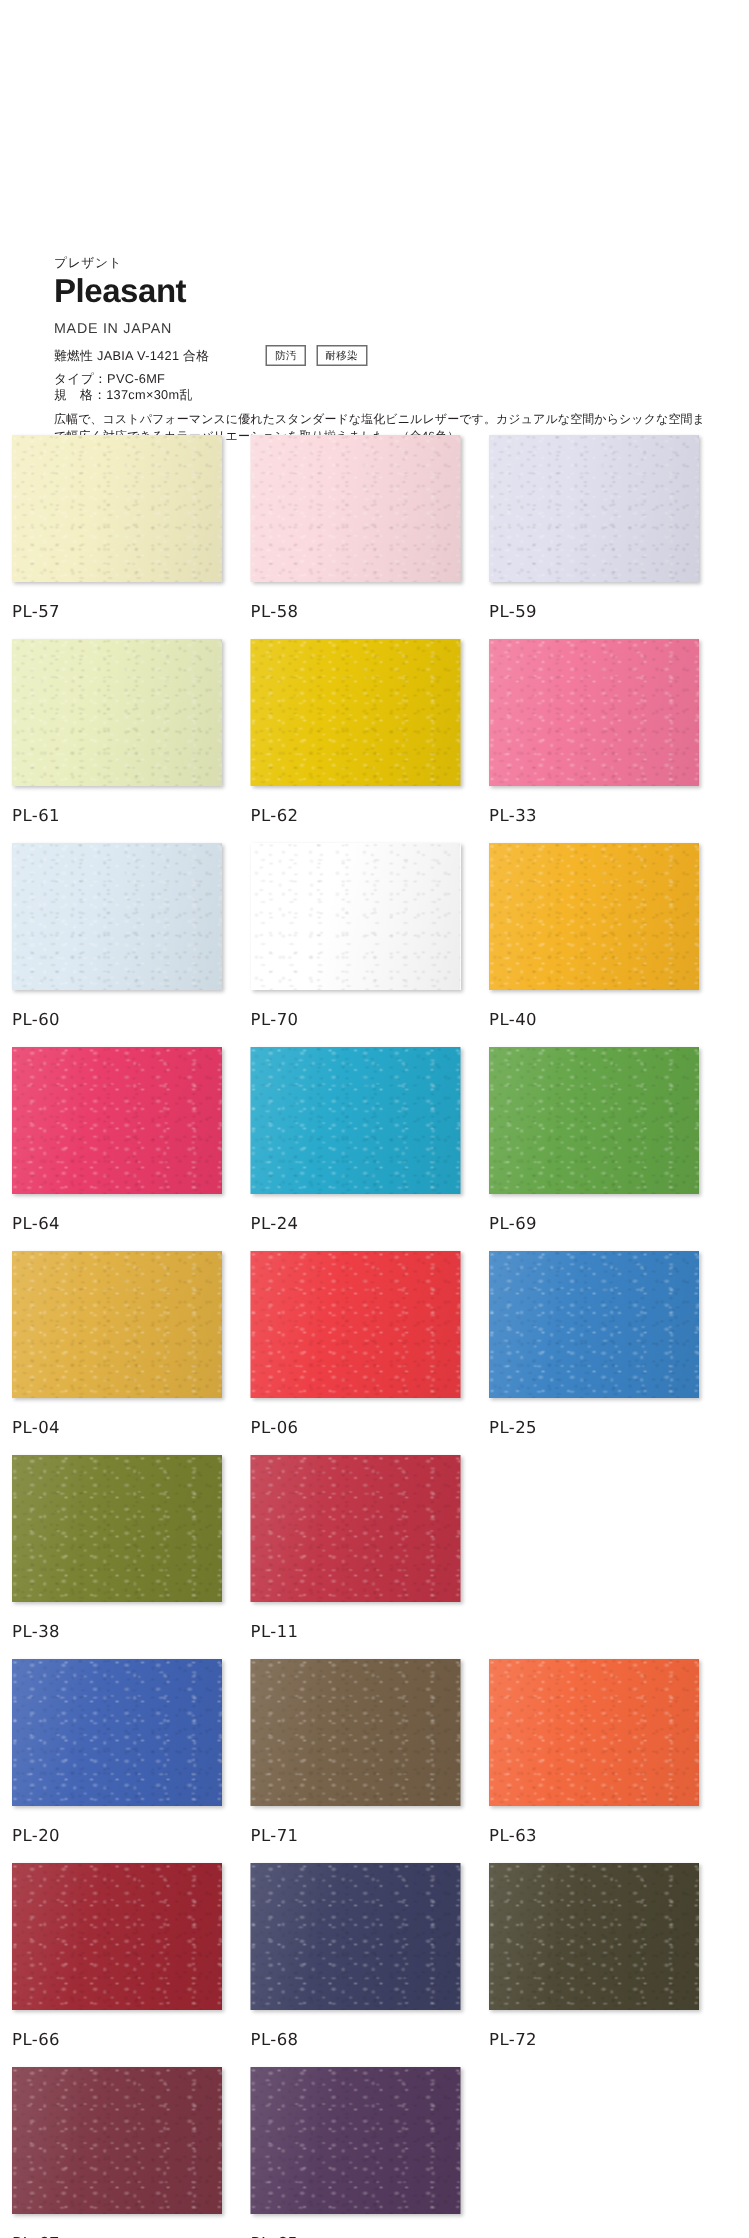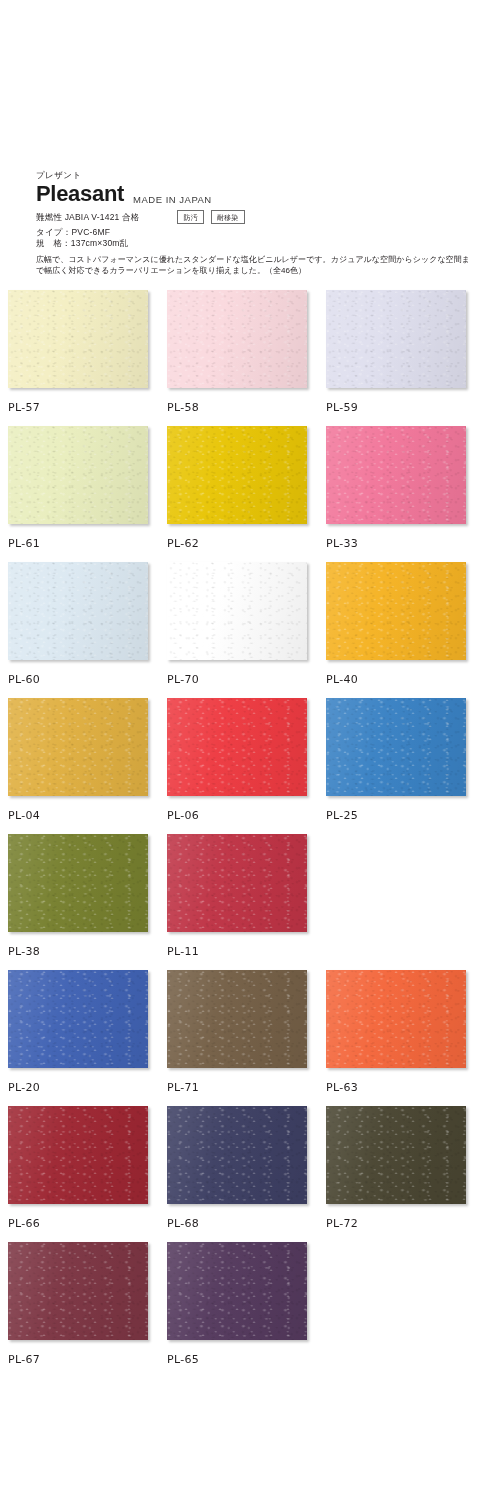--- a/index.html
+++ b/index.html
@@ -35,23 +35,24 @@
   .kana-title {
     font-size: 8.5px;
     line-height: 11px;
     letter-spacing: 0.4px;
     color: #231f20;
     margin: 0 0 1px 0;
     font-weight: 400;
   }
   .title-row {
     display: flex;
-    align-items: flex-end;
+    align-items: flex-start;
     gap: 9px;
     margin-bottom: 5px;
+    flex-direction: column;
   }
   .brand-title {
     font-size: 22px;
     font-weight: bold;
     letter-spacing: -0.3px;
     line-height: 23px;
     color: #1a1a1a;
     margin: 0;
   }
   .made-in {
@@ -246,20 +247,34 @@
           <div class="chip"></div>
           <div class="chip-label">PL-70</div>
         </div>
         <div class="swatch-cell">
           <div class="chip" style="background-color: rgb(245, 179, 36);"></div>
           <div class="chip-label">PL-40</div>
         </div>
       </div>
       <div class="swatch-row">
         <div class="swatch-cell">
+          <div class="chip" style="background-color: rgb(233, 58, 104);"></div>
+          <div class="chip-label">PL-64</div>
+        </div>
+        <div class="swatch-cell">
+          <div class="chip" style="background-color: rgb(37, 168, 203);"></div>
+          <div class="chip-label">PL-24</div>
+        </div>
+        <div class="swatch-cell">
+          <div class="chip" style="background-color: rgb(99, 164, 70);"></div>
+          <div class="chip-label">PL-69</div>
+        </div>
+      </div>
+      <div class="swatch-row">
+        <div class="swatch-cell">
           <div class="chip" style="background-color: rgb(224, 176, 66);"></div>
           <div class="chip-label">PL-04</div>
         </div>
         <div class="swatch-cell">
           <div class="chip" style="background-color: rgb(238, 59, 66);"></div>
           <div class="chip-label">PL-06</div>
         </div>
         <div class="swatch-cell">
           <div class="chip" style="background-color: rgb(58, 130, 196);"></div>
           <div class="chip-label">PL-25</div>

